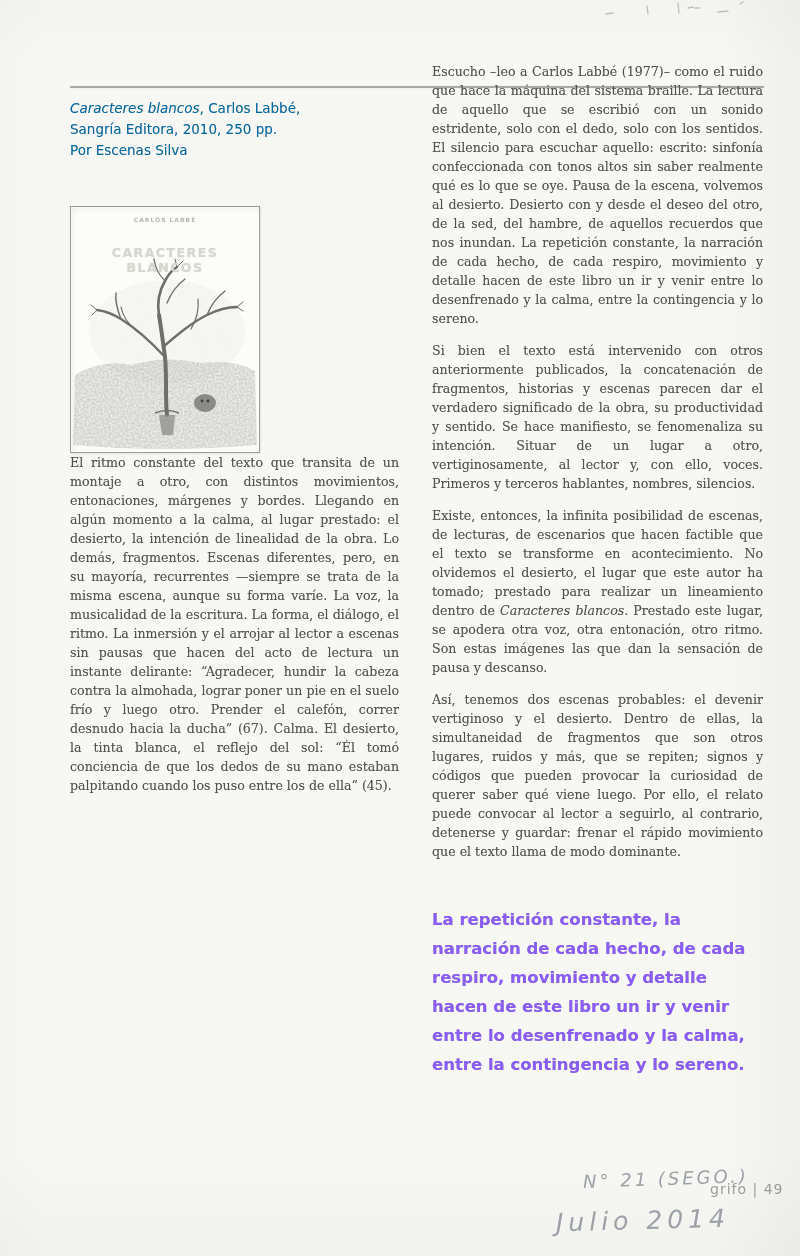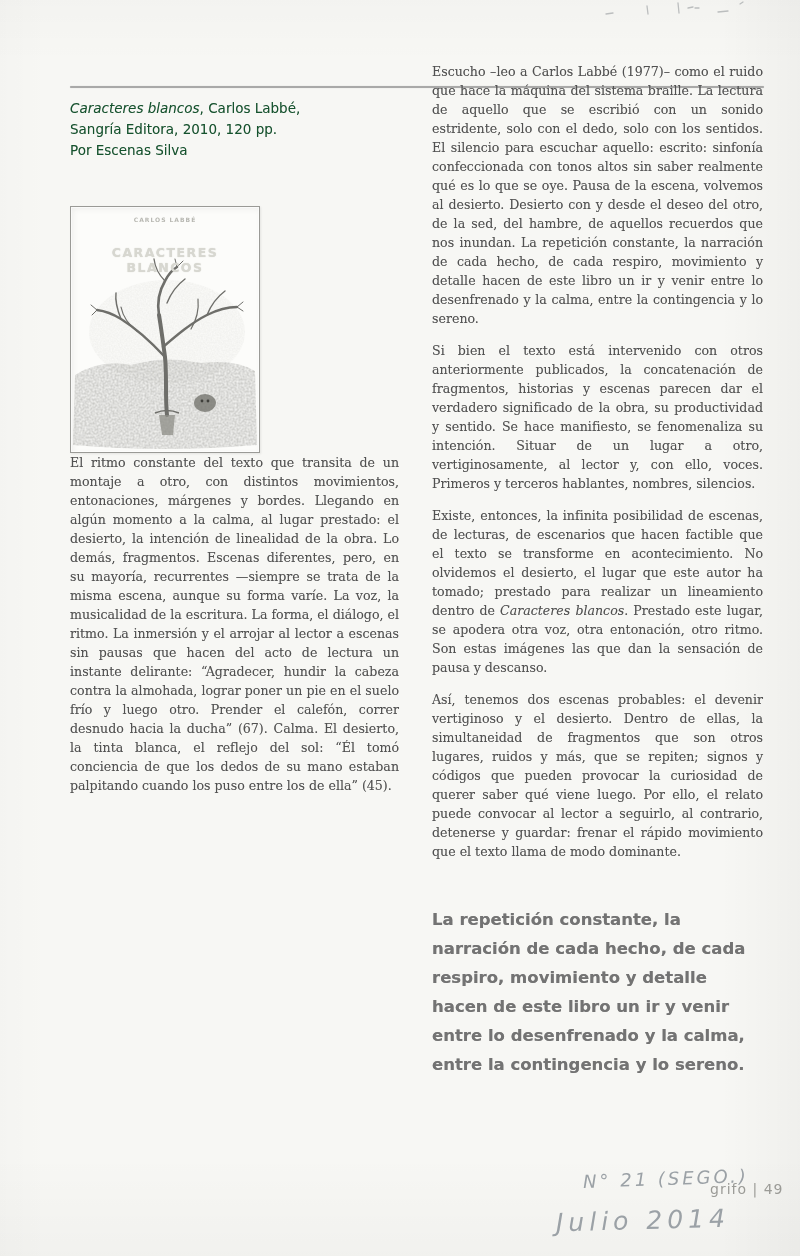--- a/index.html
+++ b/index.html
@@ -22,21 +22,21 @@
   .col-left{position:absolute;left:70px;top:88px;width:329px;}
   .col-right{position:absolute;left:432px;top:62px;width:331px;}
   .headline{
     font-family:"DejaVu Sans", sans-serif;font-weight:bold;
     font-size:29px;line-height:47px;letter-spacing:-0.5px;
     color:#5e5e5e;margin:28px 0 0 0;
     text-shadow:0 0 .6px rgba(90,90,90,.55);
   }
   .byline{
     font-family:"DejaVu Sans", sans-serif;
-    font-size:13.5px;line-height:21px;color:#14532d;margin-top:10px;
+    font-size:13.5px;line-height:21px;color:#0369a1;margin-top:10px;
     text-shadow:0 0 .5px rgba(120,120,120,.4);
   }
   .byline .bk{font-style:italic;}
   .cover{
     position:relative;margin-top:45px;width:188px;height:245px;
     background:#fcfcfa;border:1px solid #9a9a96;
     box-shadow:inset 0 0 0 1px rgba(255,255,255,.6), inset 2px 2px 6px rgba(0,0,0,.06), 1px 1px 2px rgba(0,0,0,.08);
   }
   .cover-author{
     position:absolute;top:9px;left:0;right:0;text-align:center;
@@ -52,21 +52,21 @@
   .cover svg{position:absolute;left:0;top:0;}
   .body-par{
     font-size:12.6px;line-height:19px;text-align:justify;
     color:#515151;margin:0 0 13px 0;
     text-shadow:0 0 .5px rgba(90,90,90,.35);
   }
   .body-par .bk{font-style:italic;}
   .col-left .body-par.first{margin-top:13px;}
   .pull-quote{
     font-family:"DejaVu Sans", sans-serif;font-weight:bold;
-    font-size:16.5px;line-height:29px;color:#737373;
+    font-size:16.5px;line-height:29px;color:#8b5cf6;
     margin-top:44px;text-align:left;
     text-shadow:0 0 .6px rgba(70,70,70,.4);
   }
   .hand{
     position:absolute;font-family:"DejaVu Sans", sans-serif;font-style:italic;
     color:#9ba1a6;white-space:nowrap;
   }
   .hand.note{left:583px;top:1168px;font-size:18px;letter-spacing:3px;transform:rotate(-2deg);}
   .hand.date{left:556px;top:1206px;font-size:25px;letter-spacing:5px;transform:rotate(-1.5deg);}
   .printed-footer{
@@ -88,21 +88,21 @@
     <path d="M88 8 l5 -1 M95 8 l4 0"></path>
     <path d="M118 12 l10 -1"></path>
     <path d="M140 4 l3 -2"></path>
   </g>
 </svg>
 
 <div class="col-left">
 
   <div class="byline">
     <span class="bk">Caracteres blancos</span><span>, Carlos Labbé,</span><br>
-    <span>Sangría Editora, 2010, 120 pp.</span><br>
+    <span>Sangría Editora, 2010, 250 pp.</span><br>
     <span>Por Escenas Silva</span>
   </div>
 
   <div class="cover">
     <svg width="188" height="245" viewBox="0 0 188 245">
       <defs>
         <filter id="grain" x="-10%" y="-10%" width="120%" height="120%">
           <feTurbulence type="fractalNoise" baseFrequency="0.5" numOctaves="2" seed="7" result="n"></feTurbulence>
           <feColorMatrix in="n" type="matrix" values="0 0 0 0 0.42  0 0 0 0 0.42  0 0 0 0 0.40  0 0 0 0.9 0"></feColorMatrix>
         </filter>

